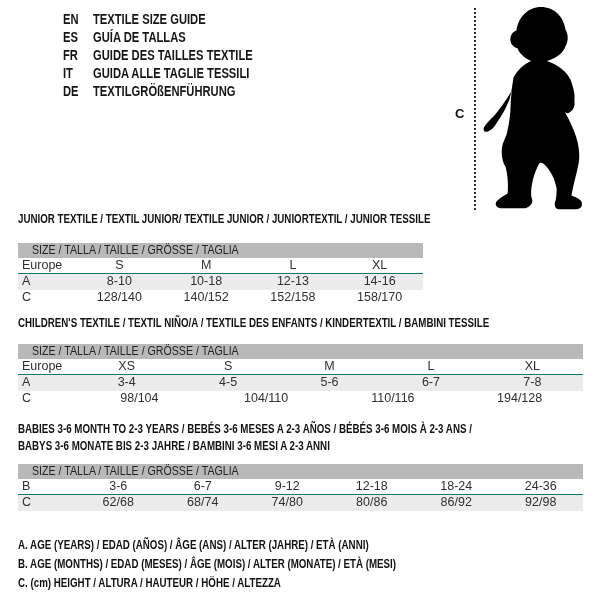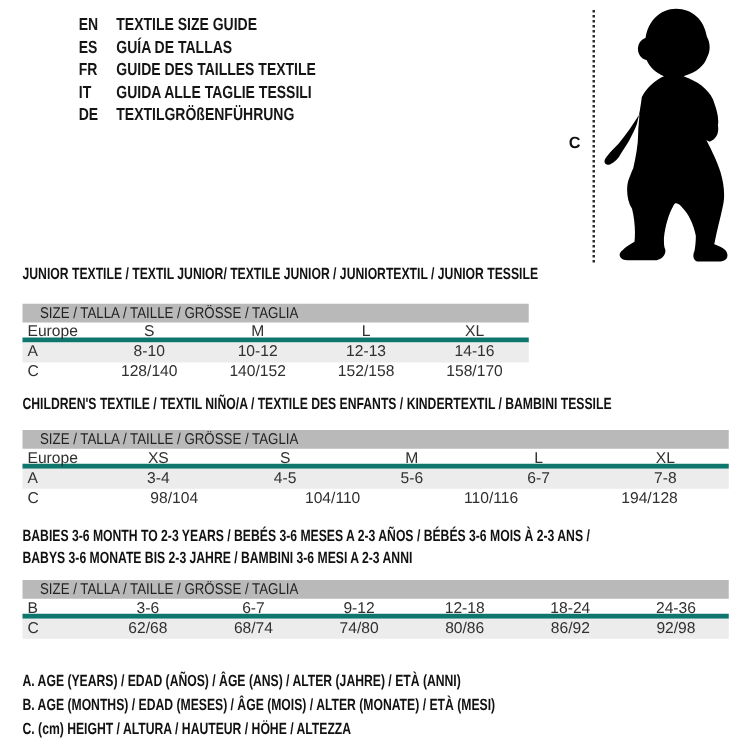--- a/index.html
+++ b/index.html
@@ -40,21 +40,21 @@
   .table { position:absolute; left:18px; }
   .t-head {
     height:15px; line-height:15px; background:var(--table_header_bg,#b9b9b9);
     padding-left:14px; font-size:12.5px; color:#222; white-space:nowrap;
   }
   .t-head > span {
     display:inline-block; transform:scaleX(0.85); transform-origin:0 50%; white-space:nowrap;
   }
   .t-row {
     display:flex; height:16px; line-height:15px; font-size:12.5px; color:#303030;
-    border-bottom:4px solid #0f766e; box-sizing:border-box;
+    border-bottom:1px solid #0f766e; box-sizing:border-box;
   }
   .t-row:last-child { border-bottom:none; }
   .t-row.alt { background:var(--row_alt_bg,#ececec); border-bottom:none; }
   .t-label { width:58px; padding-left:4px; box-sizing:border-box; }
   .t-cell { flex:1; text-align:center; }
 
   #table-junior   { top:243px; width:405px; }
   #table-children { top:344px; width:565px; }
   #table-babies   { top:464px; width:565px; }
 
@@ -142,21 +142,21 @@
     <div class="t-row">
       <div class="t-label">Europe</div>
       <div class="t-cell">S</div>
       <div class="t-cell">M</div>
       <div class="t-cell">L</div>
       <div class="t-cell">XL</div>
     </div>
     <div class="t-row alt">
       <div class="t-label">A</div>
       <div class="t-cell">8-10</div>
-      <div class="t-cell">10-12</div>
+      <div class="t-cell">10-18</div>
       <div class="t-cell">12-13</div>
       <div class="t-cell">14-16</div>
     </div>
     <div class="t-row">
       <div class="t-label">C</div>
       <div class="t-cell">128/140</div>
       <div class="t-cell">140/152</div>
       <div class="t-cell">152/158</div>
       <div class="t-cell">158/170</div>
     </div>

